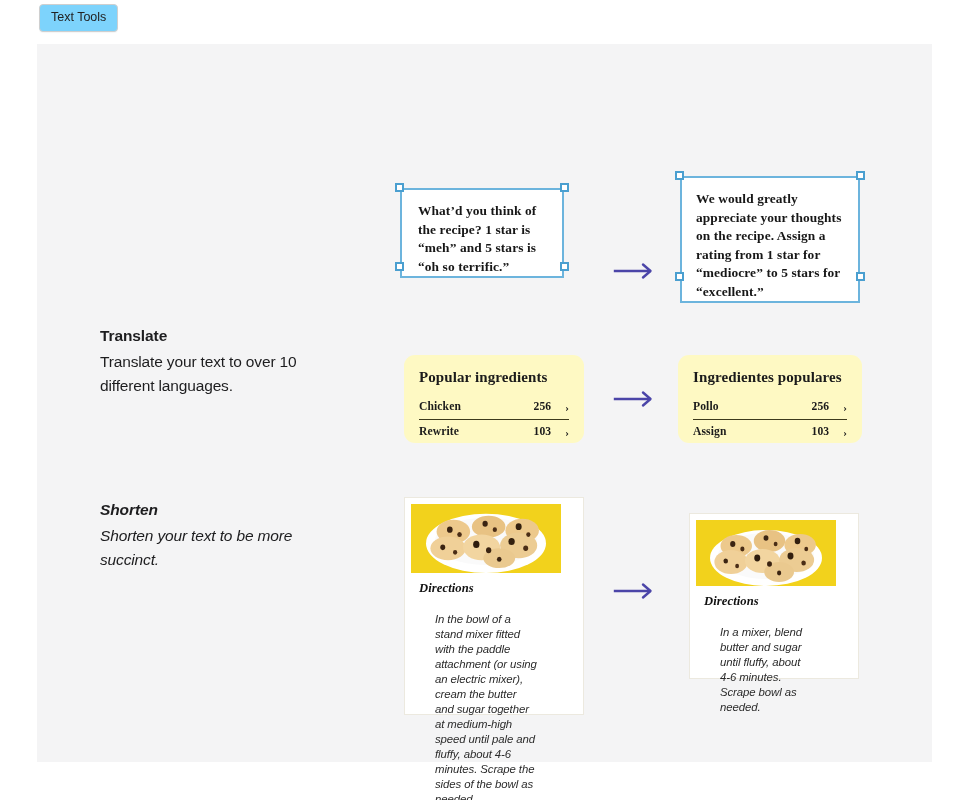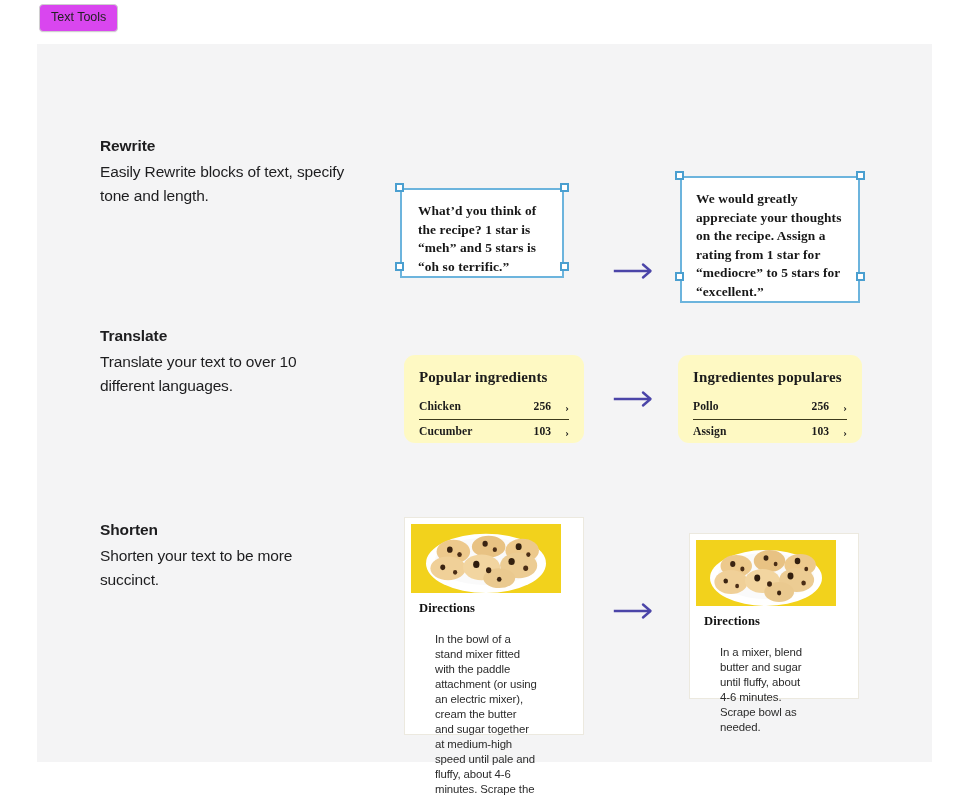--- a/index.html
+++ b/index.html
@@ -18,21 +18,21 @@
     left: 0; top: 0;
     width: 971px; height: 38px;
     background: #ffffff;
   }
   .tool-button {
     position: absolute;
     left: 39px; top: 4px;
     padding: 5px 11px 6px 11px;
     font-size: 12.5px;
     color: #222222;
-    background: #d946ef;
+    background: #7dd3fc;
     border: 1px solid #cfcfcf;
     border-radius: 4px;
     line-height: 15px;
     font-family: "Liberation Sans", sans-serif;
     cursor: pointer;
     box-shadow: 0 1px 1px rgba(0,0,0,0.04);
   }
 
   
   .canvas {
@@ -42,21 +42,21 @@
     background: #f4f4f5;
   }
 
   .row {
     position: absolute;
     left: 0;
     width: 895px;
   }
   .row-rewrite   { top: 50px;  height: 160px; }
   .row-translate { top: 240px; height: 160px; }
-  .row-shorten   { top: 420px; height: 250px; }
+  .row-shorten   { top: 400px; height: 250px; font-style: italic; }
 
   
   .feature-text {
     position: absolute;
     left: 63px;
     width: 250px;
     color: #1d1d1f;
   }
   .feature-title {
     font-size: 15.5px;
@@ -194,24 +194,20 @@
 <body>
 
 <div class="toolbar">
   <button class="tool-button">Text Tools</button>
 </div>
 
 <div class="canvas">
 
   <div class="row row-rewrite">
 
-    <div class="feature-text" style="top:42px;">
-      <p class="feature-title">Rewrite</p>
-      <p class="feature-desc">Easily Rewrite blocks of text, specify tone and length.</p>
-    </div>
 
     <div class="sel-wrap" id="rewrite-a">
       <div class="sel-box">
         <span class="sel-text">What’d you think of the recipe? 1 star is “meh” and 5 stars is “oh so terrific.”</span>
       </div>
       <div class="handle h-tl"></div>
       <div class="handle h-tr"></div>
       <div class="handle h-bl"></div>
       <div class="handle h-br"></div>
     </div>
@@ -242,21 +238,21 @@
     </div>
 
     <div class="yellow-card" id="translate-a">
       <p class="yc-title">Popular ingredients</p>
       <div class="yc-row">
         <span class="yc-name">Chicken</span>
         <span class="yc-count">256</span>
         <span class="yc-chev">›</span>
       </div>
       <div class="yc-row">
-        <span class="yc-name">Cucumber</span>
+        <span class="yc-name">Rewrite</span>
         <span class="yc-count">103</span>
         <span class="yc-chev">›</span>
       </div>
     </div>
 
     <div class="arrow arrow-2">
       <svg viewBox="0 0 46 20" width="46" height="20" aria-hidden="true">
         <path d="M2 10 H36" stroke="#4b45a8" stroke-width="2.4" fill="none" stroke-linecap="square"></path>
         <path d="M30 3.5 L37.5 10 L30 16.5" stroke="#4b45a8" stroke-width="2.4" fill="none" stroke-linecap="round" stroke-linejoin="round"></path>
       </svg>

